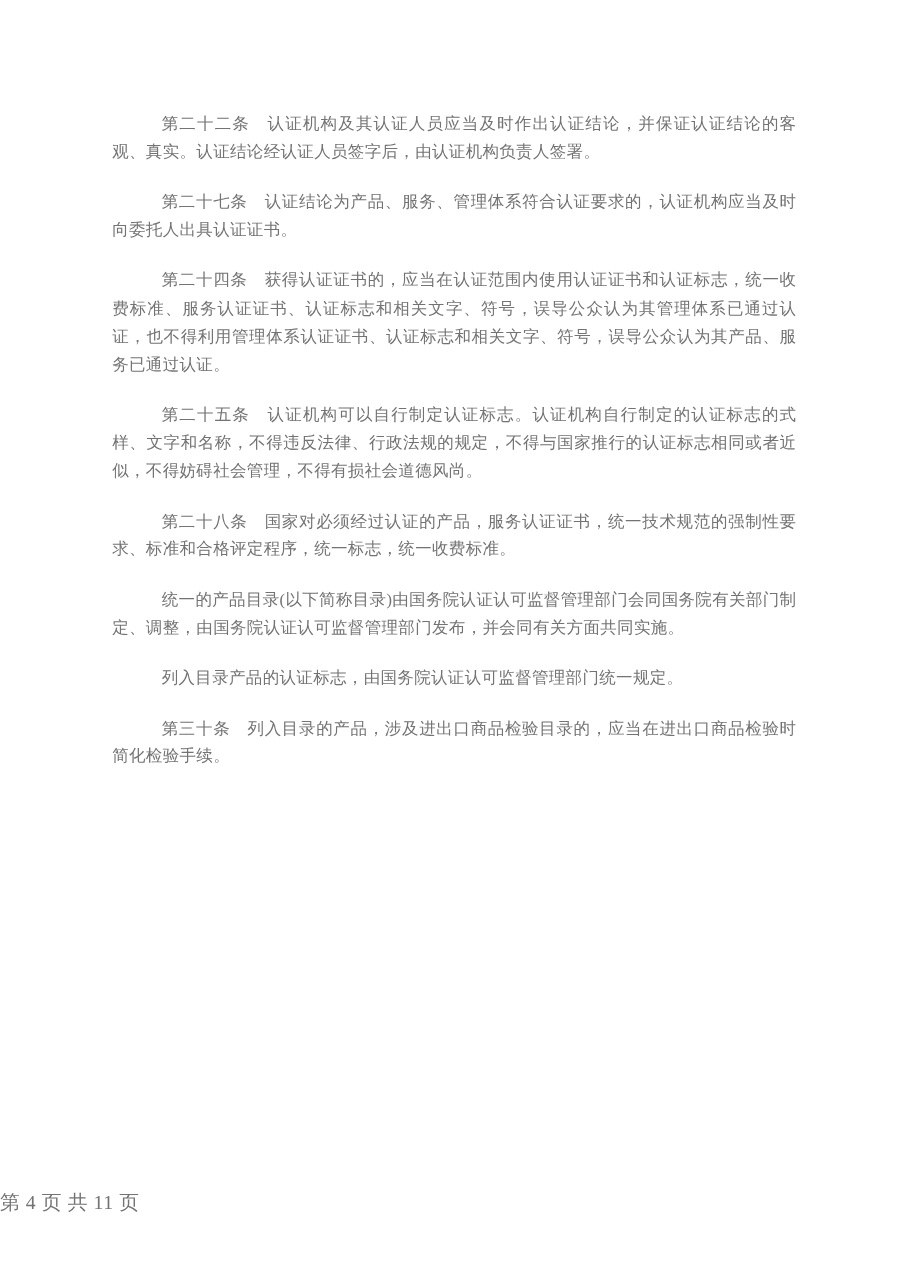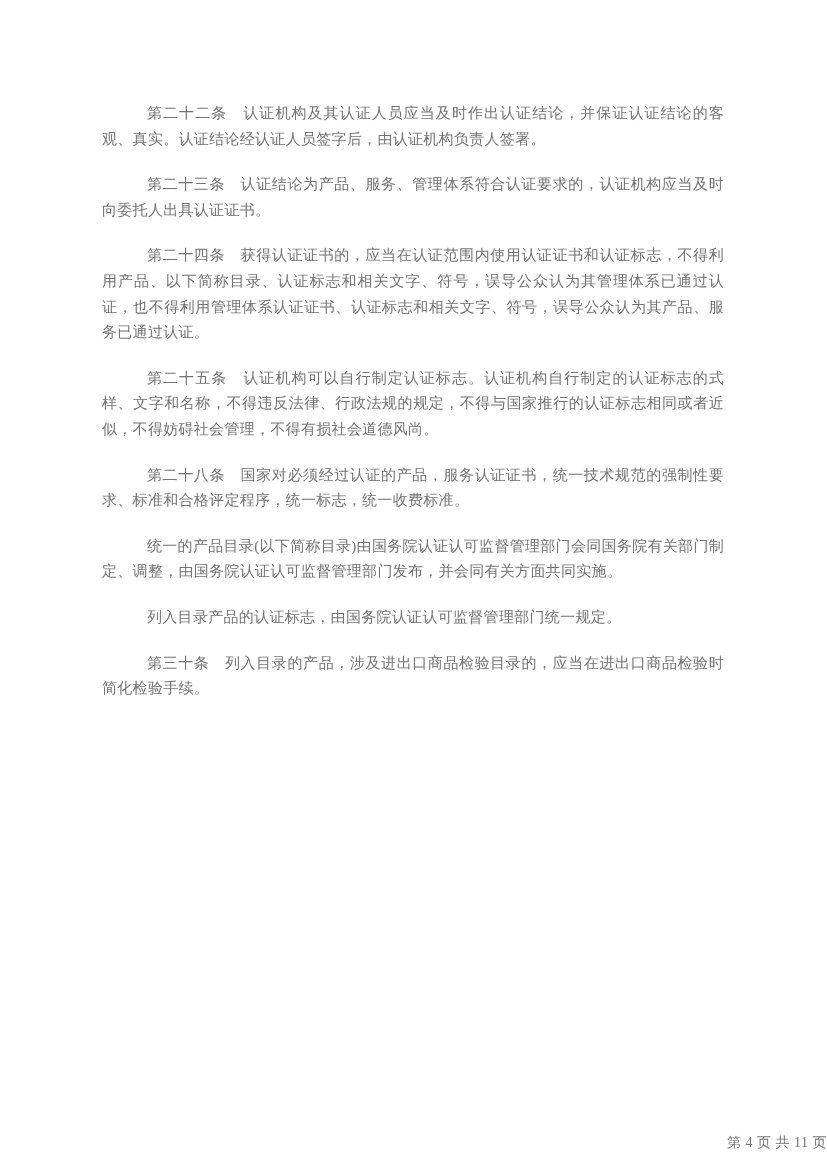--- a/index.html
+++ b/index.html
@@ -29,36 +29,36 @@
     font-size: 15px;
     line-height: 25.6px;
     text-indent: 45px;
     text-align: justify;
     letter-spacing: 0.3px;
     word-break: break-all;
   }
   .footer {
     position: absolute;
     left: 0;
-    top: 1134px;
+    top: 1081px;
     width: 100%;
-    text-align: right;
-    font-size: 14px;
+    text-align: left;
+    font-size: 18px;
     letter-spacing: 0.5px;
   }
 </style>
 </head>
 <body>
 
 <div class="page" style="background: rgb(255, 255, 255); color: #737373;">
   <main class="content">
 
   <p class="para">第二十二条　认证机构及其认证人员应当及时作出认证结论，并保证认证结论的客观、真实。认证结论经认证人员签字后，由认证机构负责人签署。</p>
-      <p class="para">第二十三条　认证结论为产品、服务、管理体系符合认证要求的，认证机构应当及时向委托人出具认证证书。</p>
-      <p class="para">第二十四条　获得认证证书的，应当在认证范围内使用认证证书和认证标志，不得利用产品、以下简称目录、认证标志和相关文字、符号，误导公众认为其管理体系已通过认证，也不得利用管理体系认证证书、认证标志和相关文字、符号，误导公众认为其产品、服务已通过认证。</p>
+      <p class="para">第二十七条　认证结论为产品、服务、管理体系符合认证要求的，认证机构应当及时向委托人出具认证证书。</p>
+      <p class="para">第二十四条　获得认证证书的，应当在认证范围内使用认证证书和认证标志，统一收费标准、服务认证证书、认证标志和相关文字、符号，误导公众认为其管理体系已通过认证，也不得利用管理体系认证证书、认证标志和相关文字、符号，误导公众认为其产品、服务已通过认证。</p>
       <p class="para">第二十五条　认证机构可以自行制定认证标志。认证机构自行制定的认证标志的式样、文字和名称，不得违反法律、行政法规的规定，不得与国家推行的认证标志相同或者近似，不得妨碍社会管理，不得有损社会道德风尚。</p>
       <p class="para">第二十八条　国家对必须经过认证的产品，服务认证证书，统一技术规范的强制性要求、标准和合格评定程序，统一标志，统一收费标准。</p>
       <p class="para">统一的产品目录(以下简称目录)由国务院认证认可监督管理部门会同国务院有关部门制定、调整，由国务院认证认可监督管理部门发布，并会同有关方面共同实施。</p>
       <p class="para">列入目录产品的认证标志，由国务院认证认可监督管理部门统一规定。</p>
       <p class="para">第三十条　列入目录的产品，涉及进出口商品检验目录的，应当在进出口商品检验时简化检验手续。</p>
     </main>
   <footer class="footer">
     <span>第 4 页 共 11 页</span>
   </footer>
 </div>

